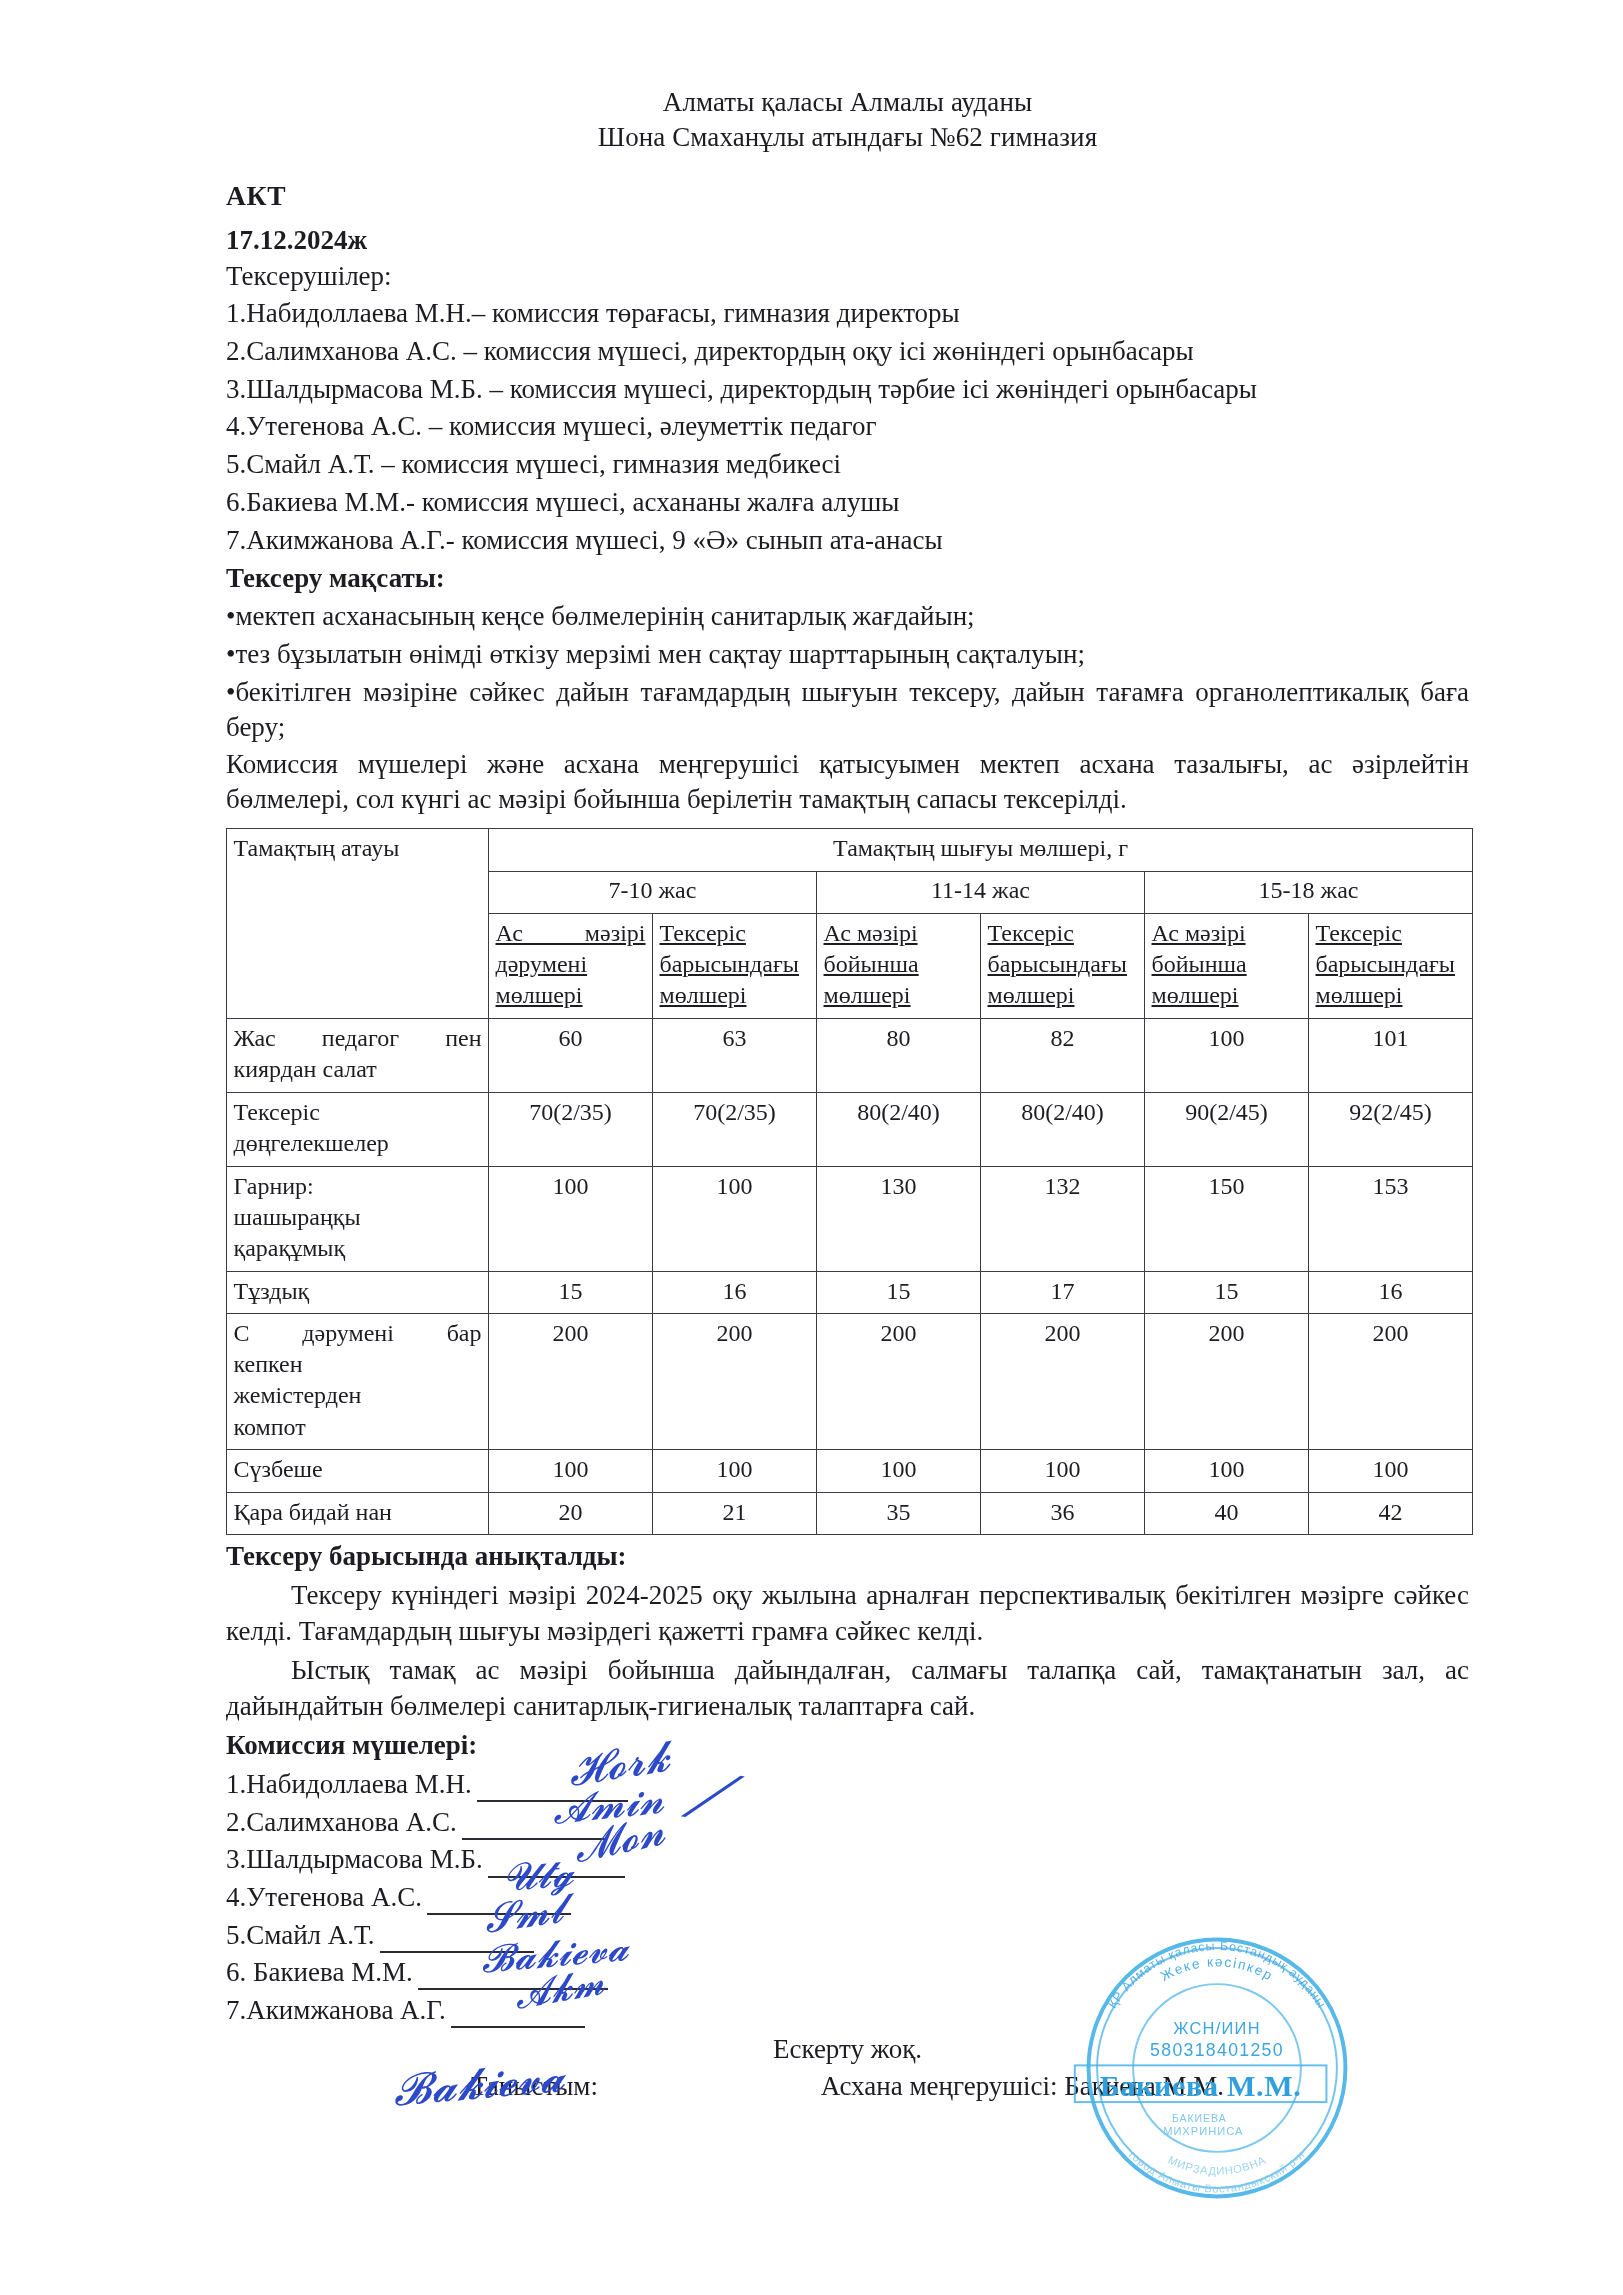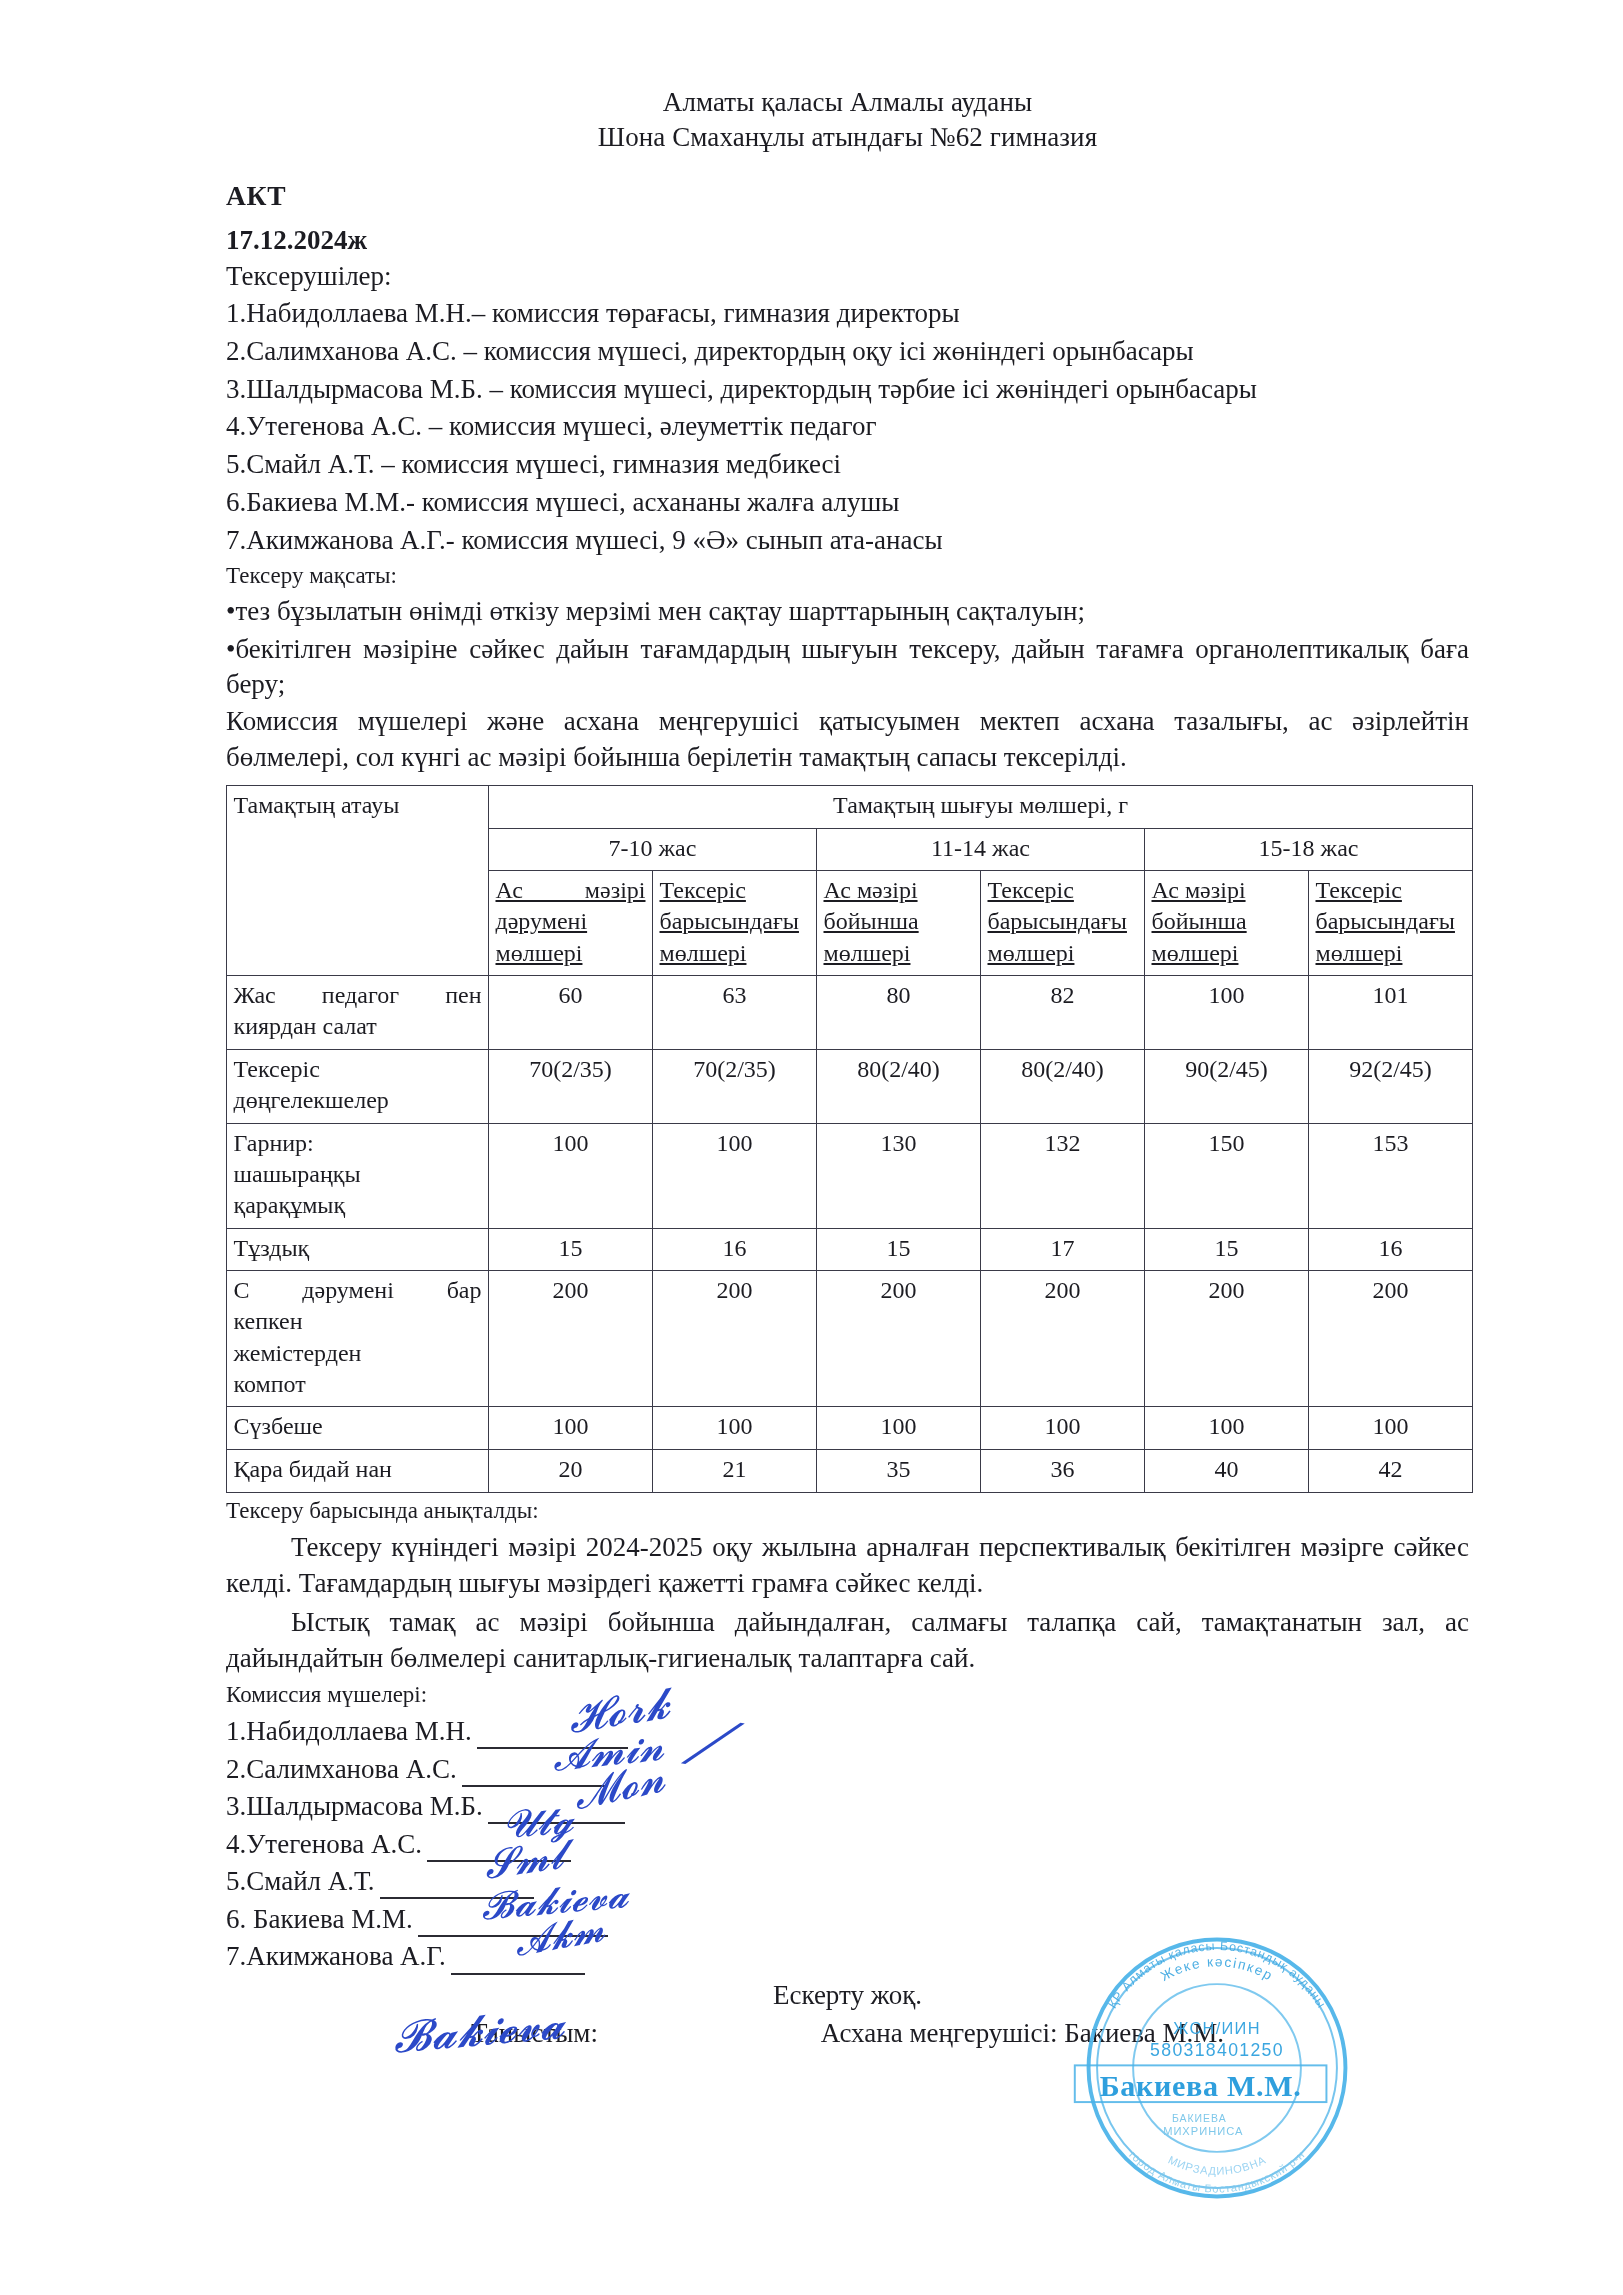--- a/index.html
+++ b/index.html
@@ -50,22 +50,22 @@
     font-weight: bold;
     font-size: 27px;
     margin-top: 13px;
   }
   .line {
     font-size: 27px;
     line-height: 1.30;
     margin-top: 2.6px;
   }
   .bold-line {
-    font-weight: normal;
-    font-size: 23px;
+    font-weight: bold;
+    font-size: 27px;
     line-height: 1.30;
     margin-top: 3.9px;
   }
   .bullet {
     font-size: 27px;
     line-height: 1.30;
     margin-top: 2.6px;
     text-align: justify;
     text-justify: inter-word;
   }
@@ -196,20 +196,21 @@
     <div class="line">Тексерушілер:</div>
     <div class="line">1.Набидоллаева М.Н.– комиссия төрағасы, гимназия директоры</div>
     <div class="line">2.Салимханова А.С. – комиссия мүшесі, директордың оқу ісі жөніндегі орынбасары</div>
     <div class="line">3.Шалдырмасова  М.Б. – комиссия мүшесі, директордың тәрбие  ісі жөніндегі   орынбасары</div>
     <div class="line">4.Утегенова А.С. – комиссия мүшесі, әлеуметтік педагог</div>
     <div class="line">5.Смайл А.Т. – комиссия мүшесі, гимназия медбикесі</div>
     <div class="line">6.Бакиева М.М.- комиссия мүшесі, асхананы жалға алушы</div>
     <div class="line">7.Акимжанова А.Г.- комиссия мүшесі, 9 «Ә» сынып ата-анасы</div>
 
     <div class="bold-line">Тексеру мақсаты:</div>
+    <div class="bullet">•мектеп асханасының кеңсе бөлмелерінің санитарлық жағдайын;</div>
     <div class="bullet">•тез бұзылатын өнімді өткізу мерзімі мен сақтау шарттарының сақталуын;</div>
     <div class="bullet">•бекітілген мәзіріне сәйкес дайын тағамдардың шығуын тексеру, дайын тағамға органолептикалық баға беру;</div>
     <div class="para-just">Комиссия мүшелері және асхана меңгерушісі қатысуымен мектеп асхана тазалығы, ас әзірлейтін бөлмелері, сол күнгі ас мәзірі бойынша берілетін тамақтың сапасы тексерілді.</div>
 
     <table class="food-table">
       <colgroup>
         <col class="col-name">
           <col class="col-val">
           <col class="col-val">
           <col class="col-val">

